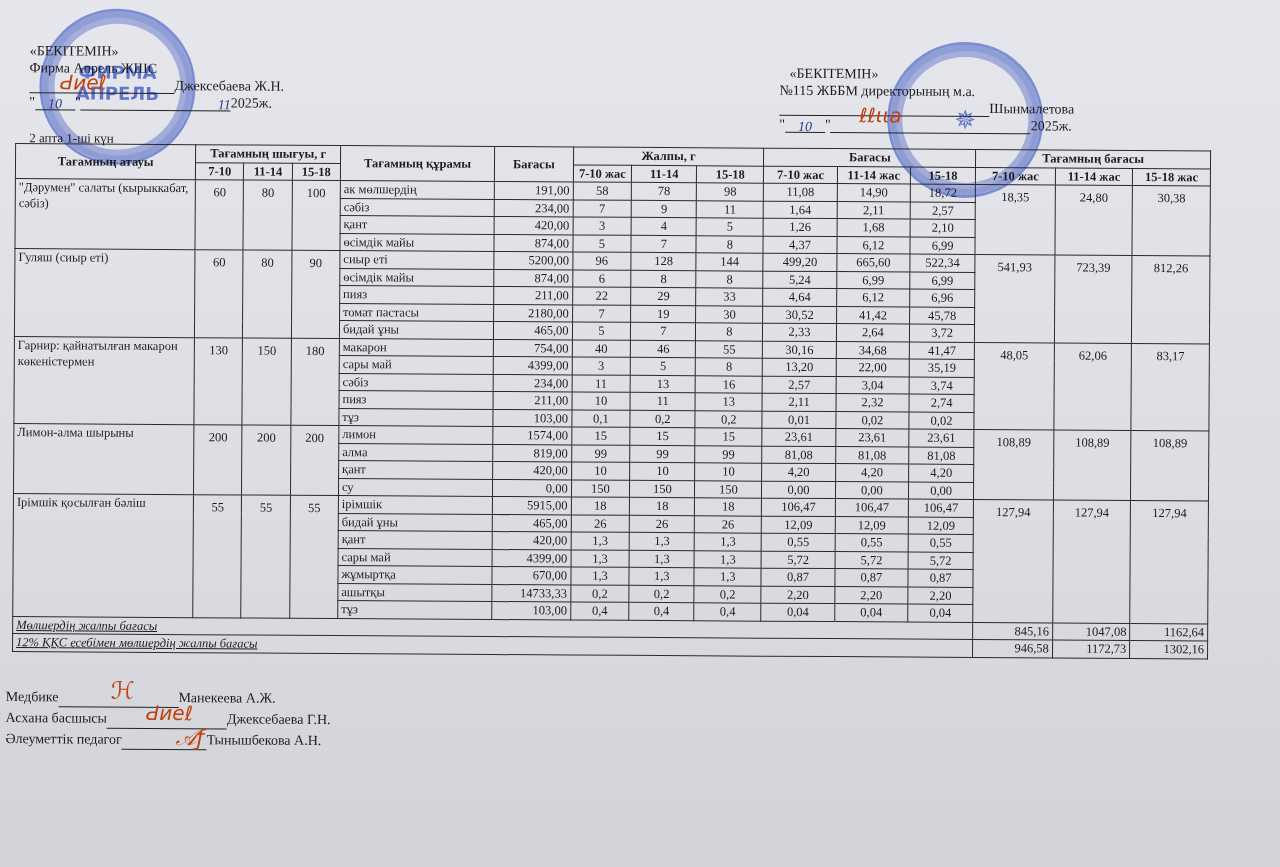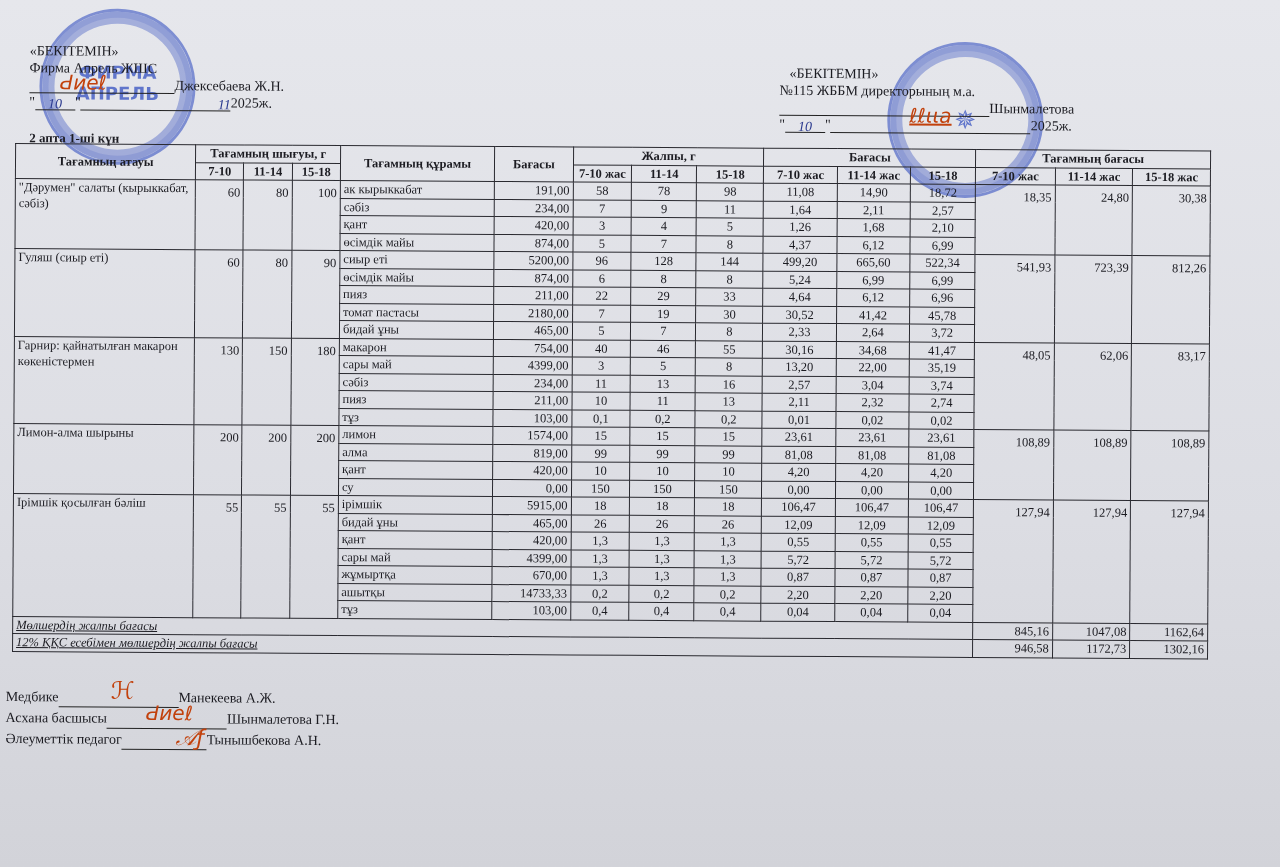--- a/index.html
+++ b/index.html
@@ -13,21 +13,21 @@
   .sheet {
     position: absolute; left: 0; top: 0; width: 1280px; height: 867px;
     transform: rotate(0.35deg); transform-origin: 0 0;
   }
   .approve { position: absolute; font-size: 14px; line-height: 17px; }
   .approve.left { left: 30px; top: 42px; }
   .approve.right { left: 780px; top: 60px; }
   .approve .line { white-space: nowrap; }
   .uline { display: inline-block; border-bottom: 1px solid #222; min-width: 20px; height: 14px; vertical-align: bottom; }
   .sig { font-family: "DejaVu Sans", sans-serif; font-style: italic; color: #c2410c; font-size: 20px; position: absolute; }
-  .day-label { position: absolute; left: 30px; top: 130px; font-size: 13px; font-weight: bold; }
+  .day-label { position: absolute; left: 30px; top: 130px; font-size: 13px; font-weight: normal; }
   .stamp {
     position: absolute; border-radius: 50%;
     border: 3px solid rgba(40,70,190,0.55);
     box-shadow: inset 0 0 0 6px rgba(40,70,190,0.15), inset 0 0 0 12px rgba(40,70,190,0.35);
     pointer-events: none;
   }
   .stamp.left { left: 40px; top: 8px; width: 150px; height: 150px; }
   .stamp.right { left: 888px; top: 36px; width: 150px; height: 150px; }
   .stamp .stamp-text { position: absolute; width: 100%; text-align: center; color: rgba(40,70,190,0.7); font-family: "DejaVu Sans", sans-serif; font-weight: bold; }
   table.menu {
@@ -35,21 +35,21 @@
     border-collapse: collapse; font-size: 12.5px; table-layout: fixed;
   }
   table.menu td, table.menu th {
     border: 1.2px solid #2a2a30; padding: 0 3px; height: 16.5px; line-height: 16px;
     font-weight: normal; overflow: hidden; white-space: nowrap;
   }
   table.menu th { font-weight: bold; text-align: center; font-size: 12.5px; }
   .c { text-align: center; }
   .r { text-align: right; }
   .dish { vertical-align: top; white-space: normal !important; line-height: 15px; }
-  .tot { vertical-align: top; text-align: right; padding-top: 4px !important; margin-left: 24px; }
+  .tot { vertical-align: top; text-align: center; padding-top: 4px !important; margin-left: 24px; }
   .foot { font-style: italic; text-decoration: underline; text-align: left; }
   .signoffs { position: absolute; left: 10px; top: 686px; font-size: 14px; line-height: 21px; }
   .signoffs .row { white-space: nowrap; }
 </style>
 </head>
 <body>
 
 <div class="sheet">
 
   <div class="stamp left">
@@ -74,21 +74,21 @@
   <div class="approve right">
     <div class="line" style="padding-left:10px;">«БЕКІТЕМІН»</div>
     <div class="line">№115 ЖББМ директорының м.а.</div>
     <div class="line">
       <span class="uline" style="width:210px;"></span><span>Шынмалетова</span>
     </div>
     <div class="line">
       "<span class="uline" style="width:40px;text-align:center;font-style:italic;color:#2b3a8f;">10</span>"<span class="uline" style="width:200px;"></span><span>2025ж.</span>
     </div>
   </div>
-  <div class="sig" style="left:910px;top:98px;text-decoration:underline;">ℓℓιιa</div>
+  <div class="sig" style="left:860px;top:98px;">ℓℓιιa</div>
 
   <div class="day-label">2 апта 1-ші күн</div>
 
   <table class="menu" id="menu-table">
     <colgroup>
       <col style="width:172px">
         <col style="width:46px">
         <col style="width:46px">
         <col style="width:46px">
       <col style="width:147px">
@@ -127,21 +127,21 @@
         <th>11-14 жас</th>
         <th>15-18 жас</th>
       </tr>
     </thead>
     <tbody id="menu-body">
         <tr>
           <td class="dish" rowspan="4">"Дәрумен" салаты (кырыккабат, сәбіз)</td>
           <td class="c tot" rowspan="4">60</td>
           <td class="c tot" rowspan="4">80</td>
           <td class="c tot" rowspan="4">100</td>
-          <td>ак кырыккабат</td>
+          <td>ак мөлшердің</td>
           <td class="r">191,00</td>
           <td class="c">58</td>
           <td class="c">78</td>
           <td class="c">98</td>
           <td class="c">11,08</td>
           <td class="c">14,90</td>
           <td class="c">18,72</td>
           <td class="tot" rowspan="4">18,35</td>
           <td class="tot" rowspan="4">24,80</td>
           <td class="tot" rowspan="4">30,38</td>
@@ -429,21 +429,21 @@
         <td class="r">1302,16</td>
       </tr>
     </tfoot>
   </table>
 
   <div class="signoffs">
     <div class="row">
       <span>Медбике</span><span class="uline" style="width:120px;"></span><span>Манекеева А.Ж.</span>
     </div>
     <div class="row">
-      <span>Асхана басшысы</span><span class="uline" style="width:120px;"></span><span>Шынмалетова Г.Н.</span>
+      <span>Асхана басшысы</span><span class="uline" style="width:120px;"></span><span>Джексебаева Г.Н.</span>
     </div>
     <div class="row">
       <span>Әлеуметтік педагог</span><span class="uline" style="width:85px;"></span><span>Тынышбекова А.Н.</span>
     </div>
   </div>
   <div class="sig" style="left:115px;top:676px;font-size:24px;">ℋ</div>
   <div class="sig" style="left:150px;top:700px;">Ԁиeℓ</div>
   <div class="sig" style="left:180px;top:724px;font-size:22px;">𝒜ƒ</div>
 </div>
 

